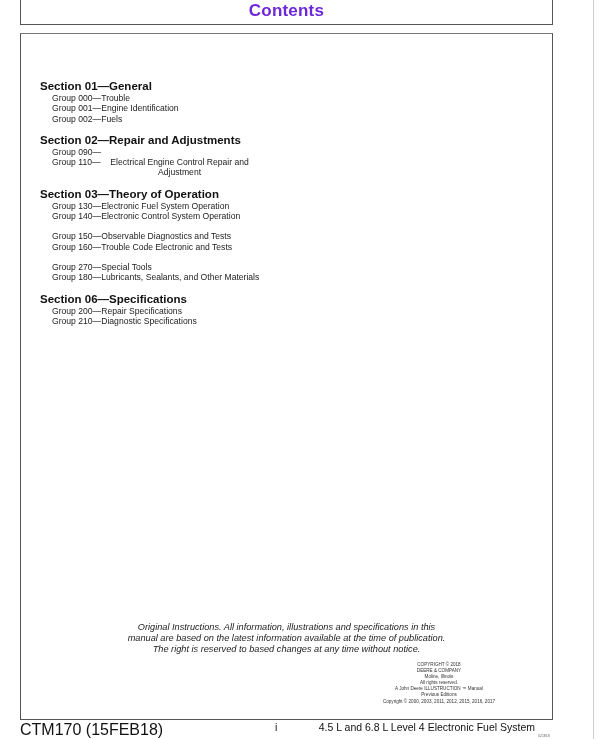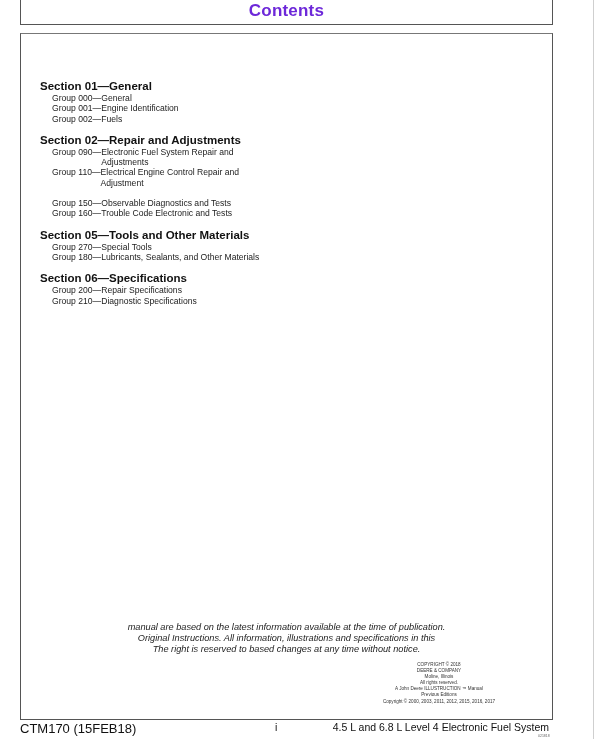--- a/index.html
+++ b/index.html
@@ -20,40 +20,41 @@
       border:1px solid #555; border-top-color:#777;
     }
     .toc { position:absolute; left:19px; top:6px; width:400px;margin-top:40px; }
     .section { margin-bottom:10px; }
     .section-title {
       font-weight:bold; font-size:11.5px; line-height:13px; color:#111;
     }
     .group {
       font-size:8.6px; line-height:10.3px; color:#222; padding-left:12px;
       display:flex;
+      text-align:center;
     }
     .group .gnum { white-space:nowrap; }
     .group .gtitle { display:block; }
     .group.wrap .gtitle { max-width:158px; }
     .notice {
       position:absolute; left:0; right:0; top:588px; text-align:center;
       font-style:italic; font-size:9.2px; line-height:11.2px; color:#222;
     }
     .copyright {
       position:absolute; left:318px; width:200px; top:628px; text-align:center;
       font-size:4.6px; line-height:6.1px; color:#333;
     }
     .footer-left {
-      position:absolute; left:20px; top:721px; font-size:13px; color:#111;
+      position:absolute; left:20px; top:721px; font-size:16px; color:#111;
     }
     .footer-center {
       position:absolute; left:275px; top:721px; font-size:10.5px; color:#111;
     }
     .footer-right {
-      position:absolute; left:326px; width:223px; top:721px; font-size:10.5px; color:#111; text-align:right;
+      position:absolute; left:312px; width:223px; top:721px; font-size:10.5px; color:#111; text-align:right;
     }
     .footer-code {
       position:absolute; left:538px; top:734px; font-size:3.5px; color:#666;
     }
     .right-rule {
       position:absolute; left:593px; top:0; width:1px; height:739px; background:#cfcfcf;
     }
   </style>
 </head>
 <body>
@@ -62,58 +63,67 @@
   <div class="header-title">Contents</div>
 </div>
 
 <div class="main-box">
   <div class="toc">
 
     <div class="section">
       <div class="section-title">Section 01—General</div>
       <div class="group">
           <span class="gnum">Group 000—</span>
-          <span class="gtitle">General</span>
+          <span class="gtitle">Trouble</span>
         </div>
       <div class="group">
           <span class="gnum">Group 001—</span>
           <span class="gtitle">Engine Identification</span>
         </div>
       <div class="group">
           <span class="gnum">Group 002—</span>
           <span class="gtitle">Fuels</span>
         </div>
     </div>
 
     <div class="section">
       <div class="section-title">Section 02—Repair and Adjustments</div>
       <div class="group wrap">
           <span class="gnum">Group 090—</span>
-          <span class="gtitle">Electronic Fuel System Repair and Adjustments</span>
         </div>
       <div class="group wrap">
           <span class="gnum">Group 110—</span>
           <span class="gtitle">Electrical Engine Control Repair and Adjustment</span>
         </div>
     </div>
 
+    <div class="section">
+      <div class="section-title">Section 03—Theory of Operation</div>
+      <div class="group">
+          <span class="gnum">Group 130—</span>
+          <span class="gtitle">Electronic Fuel System Operation</span>
+        </div>
+      <div class="group">
+          <span class="gnum">Group 140—</span>
+          <span class="gtitle">Electronic Control System Operation</span>
+        </div>
+    </div>
 
     <div class="section">
       <div class="group">
           <span class="gnum">Group 150—</span>
           <span class="gtitle">Observable Diagnostics and Tests</span>
         </div>
       <div class="group">
           <span class="gnum">Group 160—</span>
           <span class="gtitle">Trouble Code Electronic and Tests</span>
         </div>
     </div>
 
     <div class="section">
-      <div class="section-title">Section 05—Tools and Other Materials</div>
       <div class="group">
           <span class="gnum">Group 270—</span>
           <span class="gtitle">Special Tools</span>
         </div>
       <div class="group">
           <span class="gnum">Group 180—</span>
           <span class="gtitle">Lubricants, Sealants, and Other Materials</span>
         </div>
     </div>
 
@@ -125,22 +135,22 @@
         </div>
       <div class="group">
           <span class="gnum">Group 210—</span>
           <span class="gtitle">Diagnostic Specifications</span>
         </div>
     </div>
 
   </div>
 
   <div class="notice">
+    <div>Original Instructions.  All information, illustrations and specifications in this</div>
     <div>manual are based on the latest information available at the time of publication.</div>
-    <div>Original Instructions.  All information, illustrations and specifications in this</div>
     <div>The right is reserved to based changes at any time without notice.</div>
   </div>
 
   <div class="copyright">
     <div>COPYRIGHT © 2018</div>
     <div>DEERE &amp; COMPANY</div>
     <div>Moline, Illinois</div>
     <div>All rights reserved.</div>
     <div>A John Deere ILLUSTRUCTION ™ Manual</div>
     <div>Previous Editions</div>

